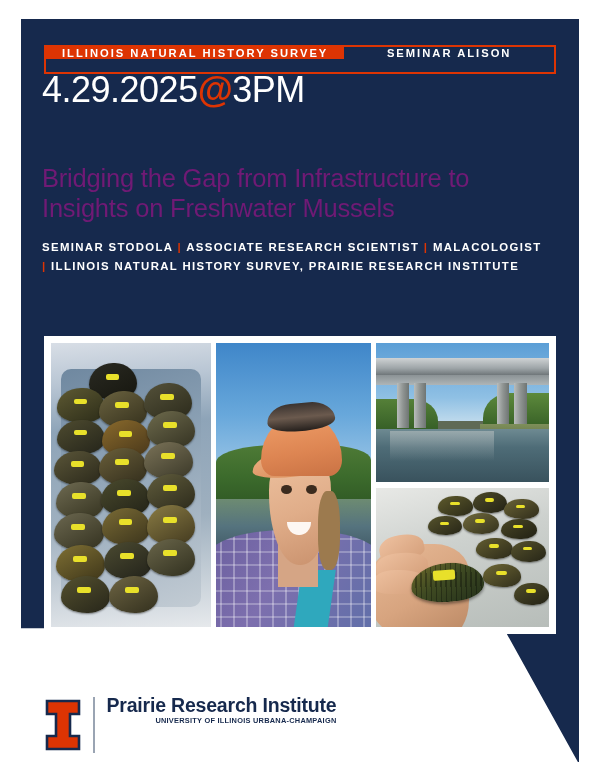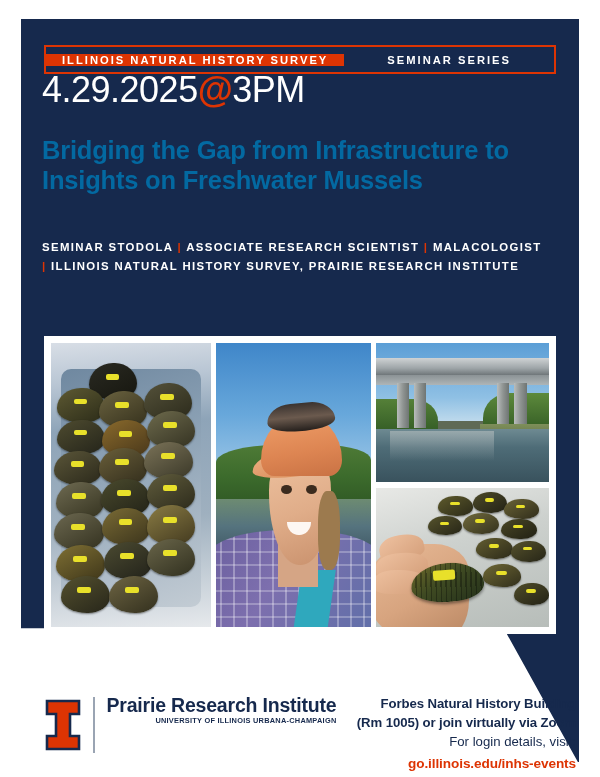--- a/index.html
+++ b/index.html
@@ -38,21 +38,21 @@
   
   #banner {
     position: absolute;
     left: 44px;
     top: 45px;
     width: 512px;
     height: 29px;
     border: 2px solid #dd3403;
     box-sizing: border-box;
     display: flex;
-    align-items: center;
+    align-items: flex-start;
   }
   #banner-left {
     background: #dd3403;
     color: #ffffff;
     display: flex;
     align-items: center;
     justify-content: center;
     padding: 0 14px 0 16px;
     font-size: 11.2px;
     font-weight: bold;
@@ -87,25 +87,25 @@
   }
   #date-line .at-symbol {
     color: #dd3403;
     font-weight: bold;
   }
 
   
   #talk-title {
     position: absolute;
     left: 42px;
-    top: 136px;
+    top: 164px;
     width: 520px;
     font-size: 25.5px;
-    font-weight: bold;
-    color: #0369a1;
+    font-weight: normal;
+    color: #701a75;
     line-height: 1.17;
     letter-spacing: -0.2px;
   }
 
   
   #speaker-block {
     position: absolute;
     left: 42px;
     top: 238px;
     width: 505px;
@@ -400,21 +400,21 @@
 </style>
 </head>
 <body>
 
 <div id="poster">
 
   <div id="navy-panel"></div>
 
   <div id="banner">
     <div id="banner-left">ILLINOIS NATURAL HISTORY SURVEY</div>
-    <div id="banner-right">SEMINAR SERIES</div>
+    <div id="banner-right">SEMINAR ALISON</div>
   </div>
 
   <div id="date-line">
     <span>4.29.2025</span><span class="at-symbol">@</span><span>3PM</span>
   </div>
 
   <div id="talk-title">Bridging the Gap from Infrastructure to Insights on Freshwater Mussels</div>
 
   <div id="speaker-block">
     <span>SEMINAR STODOLA</span>
@@ -516,22 +516,16 @@
       <svg id="block-i" viewBox="0 0 36 52">
         <path d="M2 2 H34 V15 H25 V37 H34 V50 H2 V37 H11 V15 H2 Z" fill="#dd3403" stroke="#16294d" stroke-width="2.6" stroke-linejoin="miter"></path>
       </svg>
       <div id="logo-divider"></div>
       <div id="logo-wordmark">
         <div id="pri-name">Prairie Research Institute</div>
         <div id="pri-tagline">UNIVERSITY OF ILLINOIS URBANA-CHAMPAIGN</div>
       </div>
     </div>
 
-    <div id="venue-block">
-      <div class="venue-strong">Forbes Natural History Building</div>
-      <div class="venue-strong">(Rm 1005) or join virtually via Zoom</div>
-      <div class="venue-normal">For login details, visit:</div>
-      <div class="venue-link">go.illinois.edu/inhs-events</div>
-    </div>
 
   </div>
 
 </div>
 
 </body></html>

